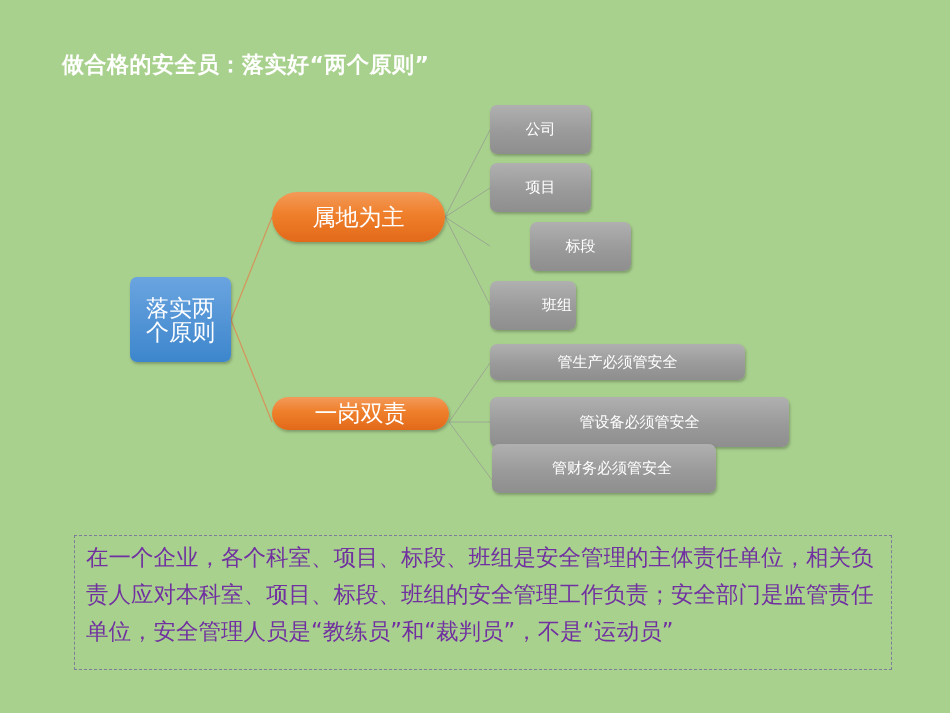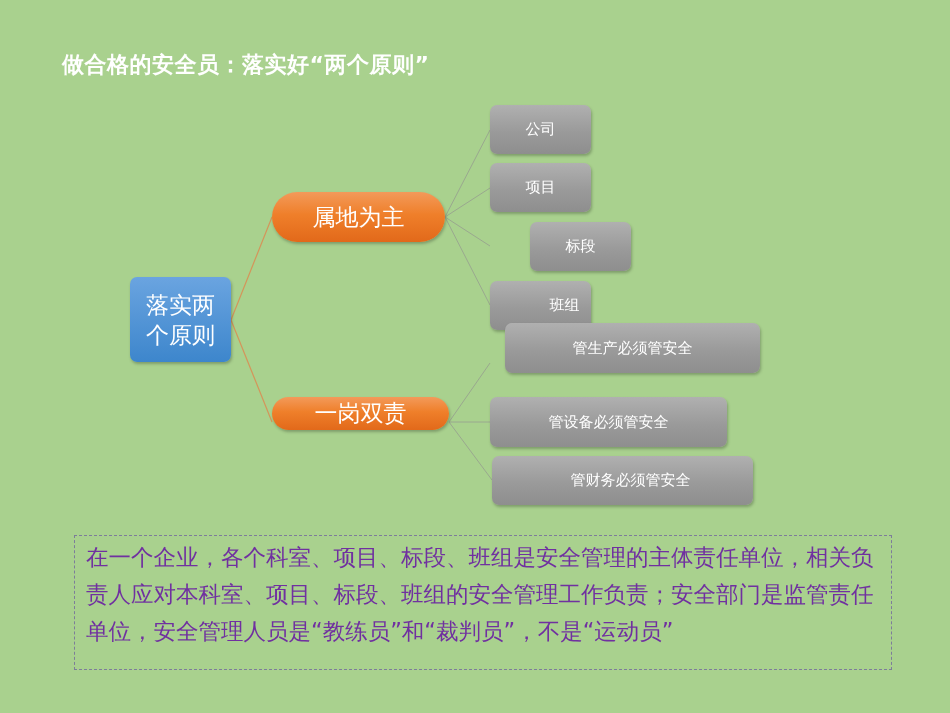--- a/index.html
+++ b/index.html
@@ -17,21 +17,21 @@
   svg.links { position:absolute; left:0; top:0; }
   .node {
     position:absolute; box-sizing:border-box;
     display:flex; align-items:center; justify-content:center;
     color:#ffffff; text-align:center; border-radius:7px;
     box-shadow: 1px 2px 3px rgba(0,0,0,0.25);
   }
   .root {
     left:130px; top:277px; width:101px; height:85px;
     background:linear-gradient(#6aa4e0, #3d86cc);
-    font-size:23px; line-height:30px; padding:0 6px;
+    font-size:23px; line-height:24px; padding:0 6px;
   }
   .branch {
     background:linear-gradient(#f39a5a, #ef7f2a 45%, #e2691a);
     font-size:23px;
     border-radius:25px;
   }
   .leaf {
     background:linear-gradient(#b0b0b0, #9a9a9a 55%, #8e8e8e);
     font-size:15px;
   }
@@ -78,29 +78,29 @@
 
 <div class="node leaf" style="left:490px; top:105px; width:101px; height:49px;">
   <span>公司</span>
 </div>
 <div class="node leaf" style="left:490px; top:163px; width:101px; height:49px;text-align:center;">
   <span>项目</span>
 </div>
 <div class="node leaf" style="left:490px; top:222px; width:101px; height:49px;margin-left:40px;">
   <span>标段</span>
 </div>
-<div class="node leaf" style="left:490px; top:281px; width:101px; height:49px;padding-left:48px;">
+<div class="node leaf" style="left:490px; top:281px; width:86px; height:49px;padding-left:48px;">
   <span>班组</span>
 </div>
 
-<div class="node leaf" style="left:490px; top:323px; width:255px; height:50px;margin-left:15px;">
+<div class="node leaf" style="left:490px; top:344px; width:255px; height:36px;">
   <span>管生产必须管安全</span>
 </div>
-<div class="node leaf" style="left:490px; top:397px; width:237px; height:50px;text-align:right;">
+<div class="node leaf" style="left:490px; top:397px; width:299px; height:50px;text-align:right;">
   <span>管设备必须管安全</span>
 </div>
-<div class="node leaf" style="left:492px; top:456px; width:261px; height:49px;padding-left:16px;">
+<div class="node leaf" style="left:492px; top:444px; width:224px; height:49px;padding-left:16px;">
   <span>管财务必须管安全</span>
 </div>
 
 <div class="note">
   <span>在一个企业，各个科室、项目、标段、班组是安全管理的主体责任单位，相关负责人应对本科室、项目、标段、班组的安全管理工作负责；安全部门是监管责任单位，安全管理人员是“教练员”和“裁判员”，不是“运动员”</span>
 </div>
 
 </body></html>

